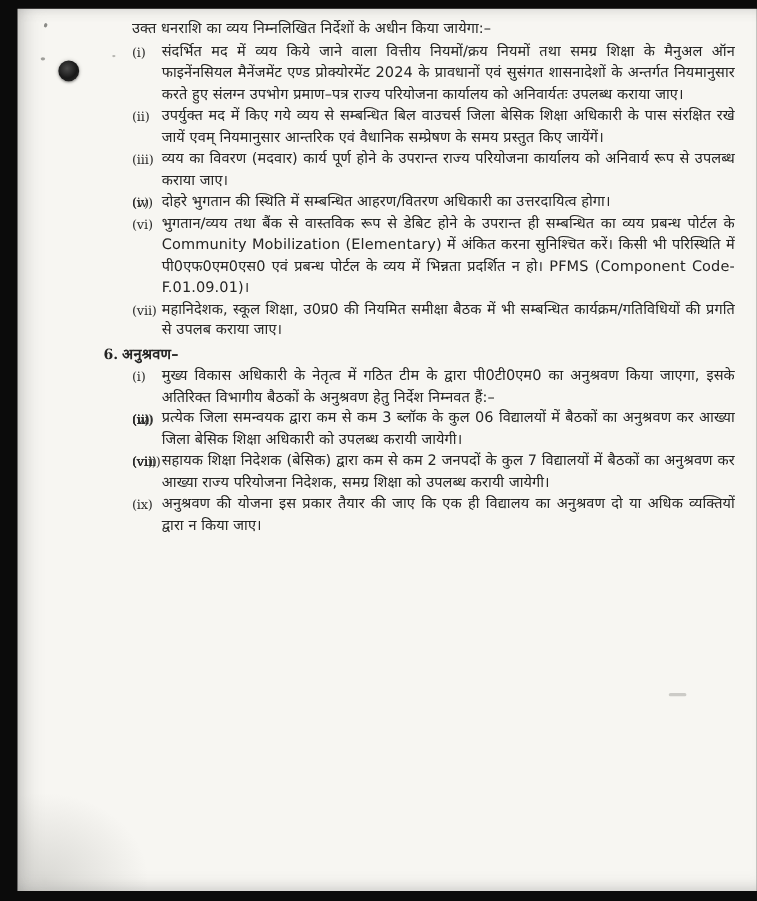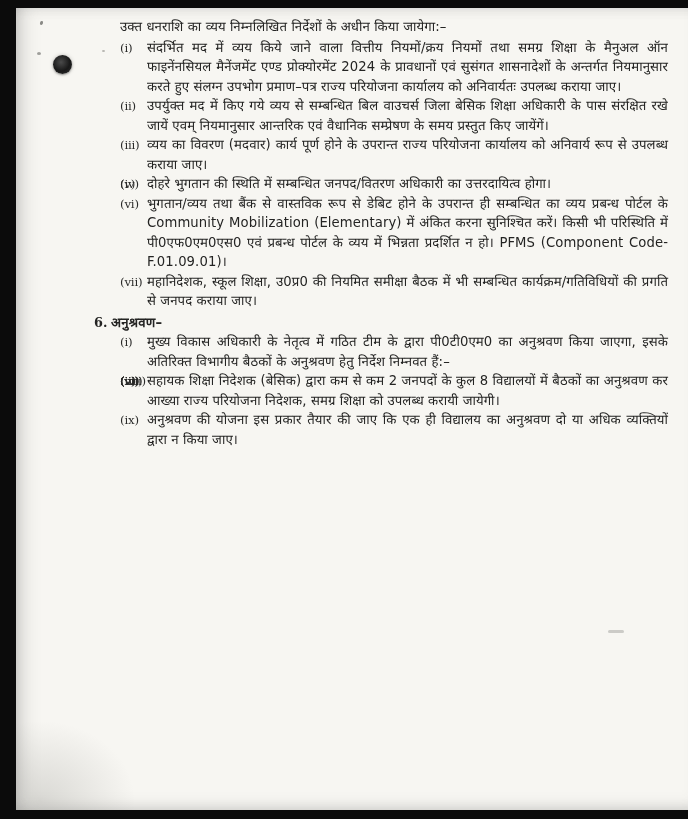--- a/index.html
+++ b/index.html
@@ -128,56 +128,56 @@
       <div class="d-item">
         <span class="d-label">(ii)</span><span>उपर्युक्त मद में किए गये व्यय से सम्बन्धित बिल वाउचर्स जिला बेसिक शिक्षा अधिकारी के पास संरक्षित रखे जायें एवम् नियमानुसार आन्तरिक एवं वैधानिक सम्प्रेषण के समय प्रस्तुत किए जायेंगें।</span>
       </div>
       <div class="d-item">
         <span class="d-label">(iii)</span><span>व्यय का विवरण (मदवार) कार्य पूर्ण होने के उपरान्त राज्य परियोजना कार्यालय को अनिवार्य रूप से उपलब्ध कराया जाए।</span>
       </div>
       <div class="d-item">
         <span class="d-label">(iv)</span>
       </div>
       <div class="d-item">
-        <span class="d-label">(v)</span><span>दोहरे भुगतान की स्थिति में सम्बन्धित जनपद/वितरण अधिकारी का उत्तरदायित्व होगा।</span>
+        <span class="d-label">(v)</span><span>दोहरे भुगतान की स्थिति में सम्बन्धित आहरण/वितरण अधिकारी का उत्तरदायित्व होगा।</span>
       </div>
       <div class="d-item">
         <span class="d-label">(vi)</span><span>भुगतान/व्यय तथा बैंक से वास्तविक रूप से डेबिट होने के उपरान्त ही सम्बन्धित का व्यय प्रबन्ध पोर्टल के Community Mobilization (Elementary) में अंकित करना सुनिश्चित करें। किसी भी परिस्थिति में पी0एफ0एम0एस0 एवं प्रबन्ध पोर्टल के व्यय में भिन्नता प्रदर्शित न हो। PFMS (Component Code-F.01.09.01)।</span>
       </div>
       <div class="d-item">
-        <span class="d-label">(vii)</span><span>महानिदेशक, स्कूल शिक्षा, उ0प्र0 की नियमित समीक्षा बैठक में भी सम्बन्धित कार्यक्रम/गतिविधियों की प्रगति से जनपद कराया जाए।</span>
+        <span class="d-label">(vii)</span><span>महानिदेशक, स्कूल शिक्षा, उ0प्र0 की नियमित समीक्षा बैठक में भी सम्बन्धित कार्यक्रम/गतिविधियों की प्रगति से उपलब कराया जाए।</span>
       </div>
 
       <div class="sec-head">
         <span class="sec-num">6.</span><span class="sec-title">अनुश्रवण–</span>
       </div>
 
       <div class="d-item">
         <span class="d-label">(i)</span><span>मुख्य विकास अधिकारी के नेतृत्व में गठित टीम के द्वारा पी0टी0एम0 का अनुश्रवण किया जाएगा, इसके अतिरिक्त विभागीय बैठकों के अनुश्रवण हेतु निर्देश निम्नवत हैं:–</span>
       </div>
       <div class="d-item">
         <span class="d-label">(ii)</span>
       </div>
       <div class="d-item">
         <span class="d-label">(iii)</span>
       </div>
       <div class="d-item">
         <span class="d-label">(iv)</span>
       </div>
       <div class="d-item">
-        <span class="d-label">(v)</span>
+        <span class="d-label">(v)</span><span>प्रत्येक जिला समन्वयक द्वारा कम से कम 3 ब्लॉक के कुल 06 विद्यालयों में बैठकों का अनुश्रवण कर आख्या जिला बेसिक शिक्षा अधिकारी को उपलब्ध करायी जायेगी।</span>
       </div>
       <div class="d-item">
         <span class="d-label">(vi)</span>
       </div>
       <div class="d-item">
         <span class="d-label">(vii)</span>
       </div>
       <div class="d-item">
-        <span class="d-label">(viii)</span><span>सहायक शिक्षा निदेशक (बेसिक) द्वारा कम से कम 2 जनपदों के कुल 8 विद्यालयों में बैठकों का अनुश्रवण कर आख्या राज्य परियोजना निदेशक, समग्र शिक्षा को उपलब्ध करायी जायेगी।</span>
+        <span class="d-label">(viii)</span><span>सहायक शिक्षा निदेशक (बेसिक) द्वारा कम से कम 2 जनपदों के कुल 7 विद्यालयों में बैठकों का अनुश्रवण कर आख्या राज्य परियोजना निदेशक, समग्र शिक्षा को उपलब्ध करायी जायेगी।</span>
       </div>
       <div class="d-item">
         <span class="d-label">(ix)</span><span>अनुश्रवण की योजना इस प्रकार तैयार की जाए कि एक ही विद्यालय का अनुश्रवण दो या अधिक व्यक्तियों द्वारा न किया जाए।</span>
       </div>
 
     </div>
   </div>
 </div>
 
 </body></html>

